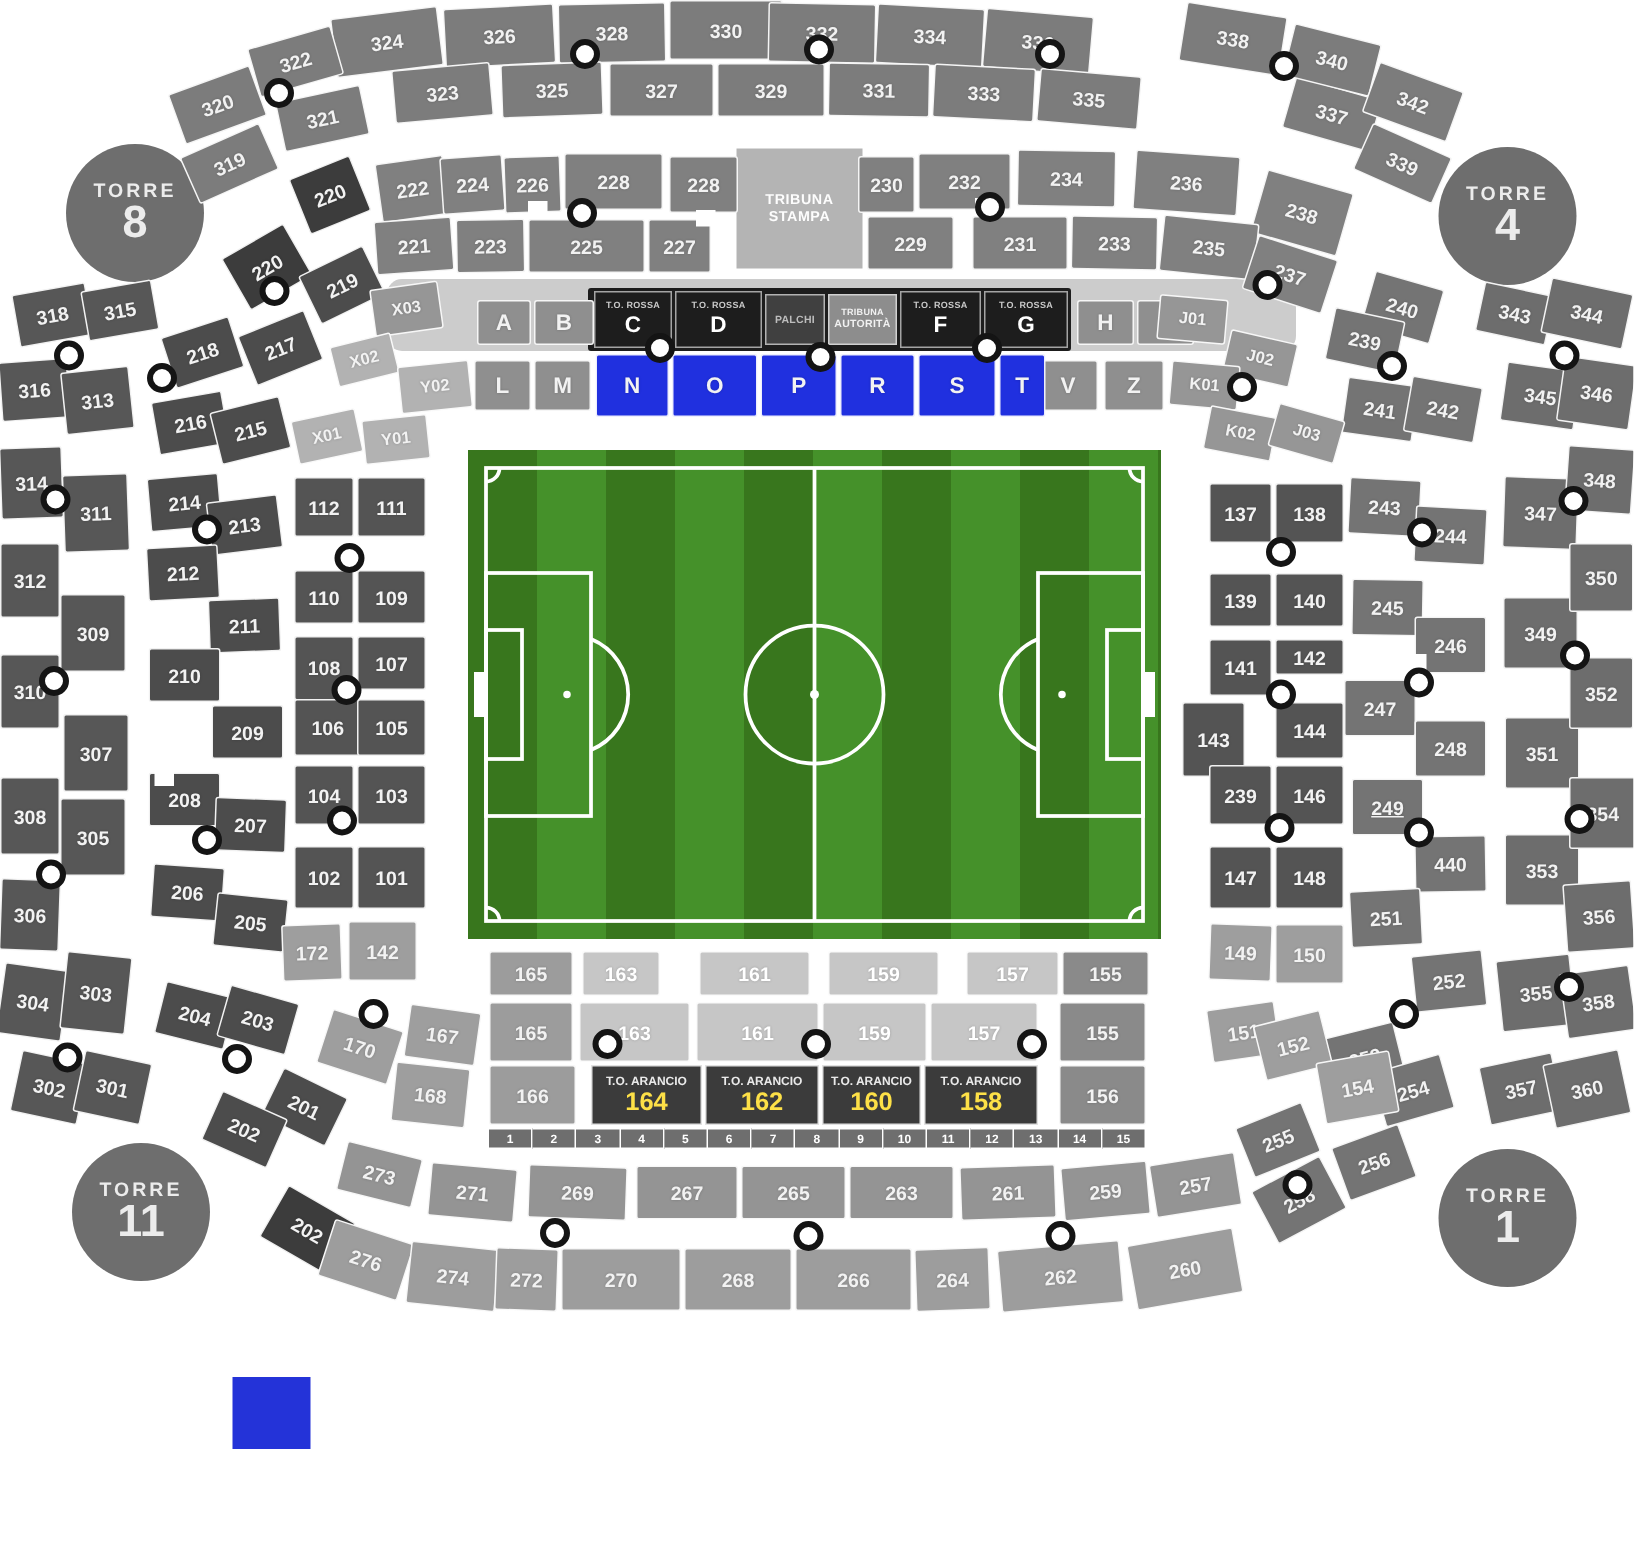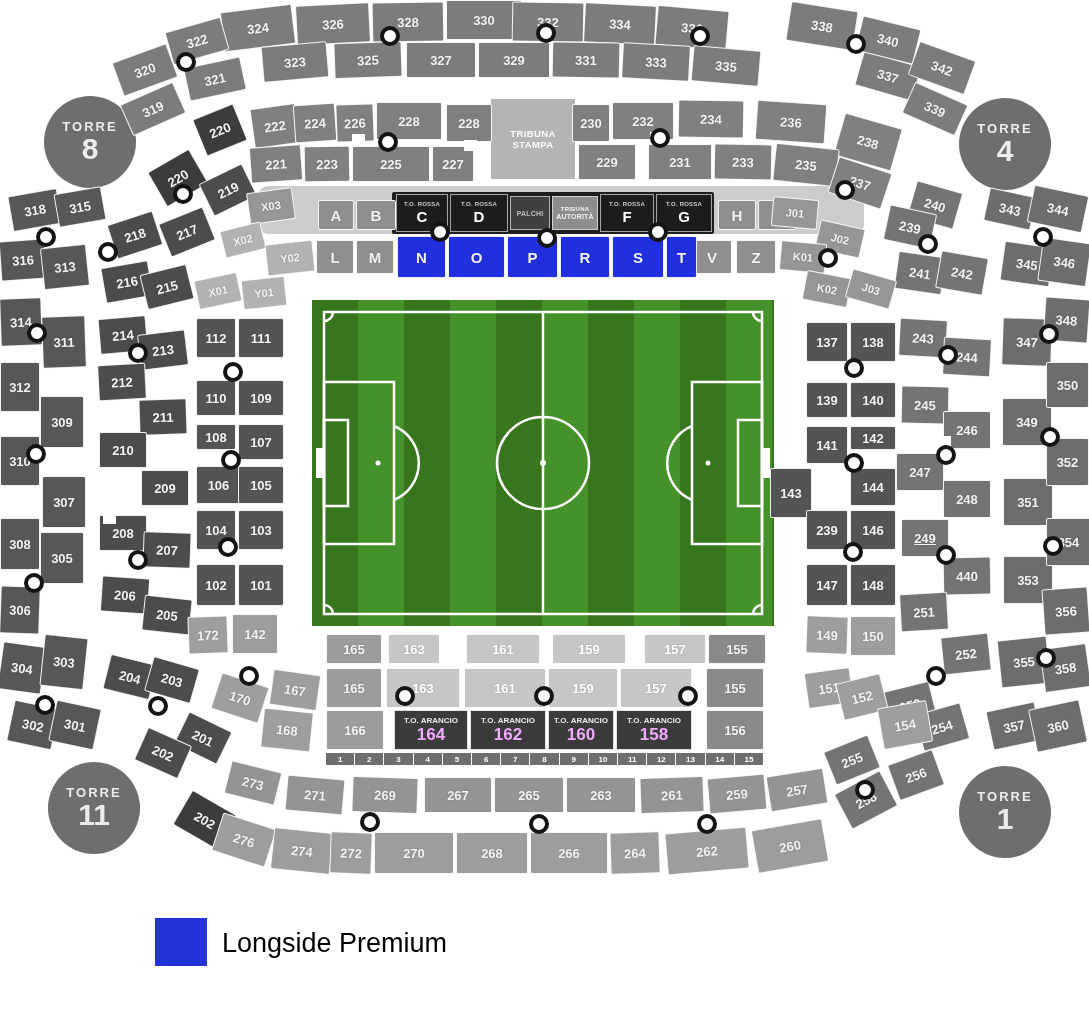--- a/index.html
+++ b/index.html
@@ -33,21 +33,21 @@
        gap:1px;background:#1d1d1d;box-sizing:border-box;border:1px solid rgba(255,255,255,.6);
        z-index:3;cursor:pointer;}
   .vip .vtop{font:bold 6px "Liberation Sans",sans-serif;color:#c9c9c9;letter-spacing:.2px;white-space:nowrap}
   .vip .vmain{font:bold 15px "Liberation Sans",sans-serif;color:#fff}
   .vip.small .vmain{font-size:7px;letter-spacing:.2px}
   .vip.v2{background:#404040}.vip.v2 .vmain{color:#bdbdbd}
   .vip.v3{background:#8d8d8d}.vip.v3 .vtop,.vip.v3 .vmain{color:#f1f1f1}
   .arancio{position:absolute;display:flex;flex-direction:column;align-items:center;justify-content:center;
        background:#3b3b3b;box-sizing:border-box;border:1px solid rgba(255,255,255,.85);z-index:3;cursor:pointer;}
   .arancio .atop{font:bold 8px "Liberation Sans",sans-serif;color:#eaeaea;white-space:nowrap}
-  .arancio .anum{font:bold 17px "Liberation Sans",sans-serif;color:#f0abfc}
+  .arancio .anum{font:bold 17px "Liberation Sans",sans-serif;color:#fde047}
   .tstampa{position:absolute;display:flex;flex-direction:column;align-items:center;justify-content:center;
        background:#b4b4b4;color:#fdfdfd;font:bold 9.5px "Liberation Sans",sans-serif;
        letter-spacing:.4px;z-index:2;border:1px solid #fff;box-sizing:border-box;}
   .tower{position:absolute;width:92px;height:92px;border-radius:50%;background:#6e6e6e;
        display:flex;flex-direction:column;align-items:center;justify-content:center;color:#ececec;z-index:2;}
   .tower .tt{font:bold 13px "Liberation Sans",sans-serif;letter-spacing:2px}
   .tower .tn{font:bold 30px "Liberation Sans",sans-serif;margin-top:-2px}
   .marker{position:absolute;width:12px;height:12px;background:#fff;border:4px solid #141414;
        border-radius:50%;z-index:6;}
   .notch{position:absolute;background:#fff;z-index:4;}
@@ -114,21 +114,20 @@
   <div class="tower" style="left:48px;top:762px;">
     <span class="tt">TORRE</span>
     <span class="tn">11</span>
   </div>
   <div class="tower" style="left:959px;top:766px;">
     <span class="tt">TORRE</span>
     <span class="tn">1</span>
   </div>
 
   <div class="legend-swatch" style="left: 155px; top: 918px; width: 52px; height: 48px; background: rgb(36, 51, 216);"></div>
-  <div class="legend-label" style="left:222px;top:928px;">Longside Premium</div>
 <div class="sec c-t3top" style="left: 222px; top: 8px; width: 72px; height: 40px; transform: rotate(-7deg);">324</div>
     <div class="sec c-t3top" style="left: 296px; top: 4px; width: 74px; height: 40px; transform: rotate(-3deg);">326</div>
     <div class="sec c-t3top" style="left: 372px; top: 2px; width: 72px; height: 40px; transform: rotate(-1deg);">328</div>
     <div class="sec c-t3top" style="left: 446px; top: 0px; width: 76px; height: 40px;">330</div>
     <div class="sec c-t3top" style="left: 512px; top: 2px; width: 72px; height: 40px; transform: rotate(1deg);">332</div>
     <div class="sec c-t3top" style="left: 584px; top: 4px; width: 72px; height: 40px; transform: rotate(3deg);">334</div>
     <div class="sec c-t3top" style="left: 656px; top: 8px; width: 72px; height: 40px; transform: rotate(5deg);">336</div>
     <div class="sec c-t3top" style="left: 788px; top: 6px; width: 68px; height: 40px; transform: rotate(9deg);">338</div>
     <div class="sec c-t3top" style="left: 262px; top: 44px; width: 66px; height: 36px; transform: rotate(-5deg);">323</div>
     <div class="sec c-t3top" style="left: 334px; top: 42px; width: 68px; height: 36px; transform: rotate(-2deg);">325</div>
@@ -278,40 +277,40 @@
     <div class="sec c-codeL" style="left: 242px; top: 278px; width: 44px; height: 30px; transform: rotate(-6deg);">Y01</div>
     <div class="sec c-code" style="left: 772px; top: 198px; width: 46px; height: 30px; transform: rotate(5deg);">J01</div>
     <div class="sec c-code" style="left: 817px; top: 224px; width: 46px; height: 30px; transform: rotate(13deg);">J02</div>
     <div class="sec c-code" style="left: 780px; top: 242px; width: 46px; height: 30px; transform: rotate(5deg);">K01</div>
     <div class="sec c-code" style="left: 804px; top: 274px; width: 46px; height: 30px; transform: rotate(11deg);">K02</div>
     <div class="sec c-code" style="left: 848px; top: 274px; width: 46px; height: 30px; transform: rotate(16deg);">J03</div>
     <div class="sec c-t1dark" style="left: 196px; top: 318px; width: 40px; height: 40px;">112</div>
     <div class="sec c-t1dark" style="left: 238px; top: 318px; width: 46px; height: 40px;">111</div>
     <div class="sec c-t1dark" style="left: 196px; top: 380px; width: 40px; height: 36px;">110</div>
     <div class="sec c-t1dark" style="left: 238px; top: 380px; width: 46px; height: 36px;">109</div>
-    <div class="sec c-t1dark" style="left: 196px; top: 424px; width: 40px; height: 26px;">108</div>
+    <div class="sec c-t1dark" style="left: 196px; top: 424px; width: 40px; height: 43px;">108</div>
     <div class="sec c-t1dark" style="left: 238px; top: 424px; width: 46px; height: 36px;">107</div>
     <div class="sec c-t1dark" style="left: 196px; top: 466px; width: 45px; height: 38px;">106</div>
     <div class="sec c-t1dark" style="left: 238px; top: 466px; width: 46px; height: 38px;">105</div>
     <div class="sec c-t1dark" style="left: 196px; top: 510px; width: 40px; height: 40px;">104</div>
     <div class="sec c-t1dark" style="left: 238px; top: 510px; width: 46px; height: 40px;">103</div>
     <div class="sec c-t1dark" style="left: 196px; top: 564px; width: 40px; height: 42px;">102</div>
     <div class="sec c-t1dark" style="left: 238px; top: 564px; width: 46px; height: 42px;">101</div>
     <div class="sec c-t1light" style="left: 188px; top: 616px; width: 40px; height: 38px; transform: rotate(-2deg);">172</div>
     <div class="sec c-t1light" style="left: 232px; top: 614px; width: 46px; height: 40px;">142</div>
     <div class="sec c-t1light" style="left: 215px; top: 679px; width: 50px; height: 38px; transform: rotate(18deg);">170</div>
     <div class="sec c-t1light" style="left: 271px; top: 672px; width: 48px; height: 36px; transform: rotate(8deg);">167</div>
     <div class="sec c-t1light" style="left: 262px; top: 710px; width: 50px; height: 40px; transform: rotate(6deg);">168</div>
     <div class="sec c-t1dark" style="left: 806px; top: 322px; width: 42px; height: 40px;">137</div>
     <div class="sec c-t1dark" style="left: 850px; top: 322px; width: 46px; height: 40px;">138</div>
     <div class="sec c-t1dark" style="left: 806px; top: 382px; width: 42px; height: 36px;">139</div>
     <div class="sec c-t1dark" style="left: 850px; top: 382px; width: 46px; height: 36px;">140</div>
     <div class="sec c-t1dark" style="left: 806px; top: 426px; width: 42px; height: 38px;">141</div>
     <div class="sec c-t1dark" style="left: 850px; top: 426px; width: 46px; height: 24px;">142</div>
-    <div class="sec c-t1dark" style="left: 770px; top: 468px; width: 42px; height: 50px;">143</div>
+    <div class="sec c-t1dark" style="left: 788px; top: 468px; width: 42px; height: 50px;">143</div>
     <div class="sec c-t1dark" style="left: 850px; top: 468px; width: 46px; height: 38px;">144</div>
     <div class="sec c-t1dark" style="left: 806px; top: 510px; width: 42px; height: 40px;">239</div>
     <div class="sec c-t1dark" style="left: 850px; top: 510px; width: 46px; height: 40px;">146</div>
     <div class="sec c-t1dark" style="left: 806px; top: 564px; width: 42px; height: 42px;">147</div>
     <div class="sec c-t1dark" style="left: 850px; top: 564px; width: 46px; height: 42px;">148</div>
     <div class="sec c-t1light" style="left: 806px; top: 616px; width: 42px; height: 38px; transform: rotate(2deg);">149</div>
     <div class="sec c-t1light" style="left: 850px; top: 616px; width: 46px; height: 40px;">150</div>
     <div class="sec c-t1light" style="left: 806px; top: 670px; width: 46px; height: 36px; transform: rotate(-8deg);">151</div>
     <div class="sec c-t1light" style="left: 839px; top: 678px; width: 46px; height: 38px; transform: rotate(-14deg);">152</div>
     <div class="sec c-t1light" style="left: 880px; top: 704px; width: 50px; height: 42px; transform: rotate(-10deg);">154</div>

